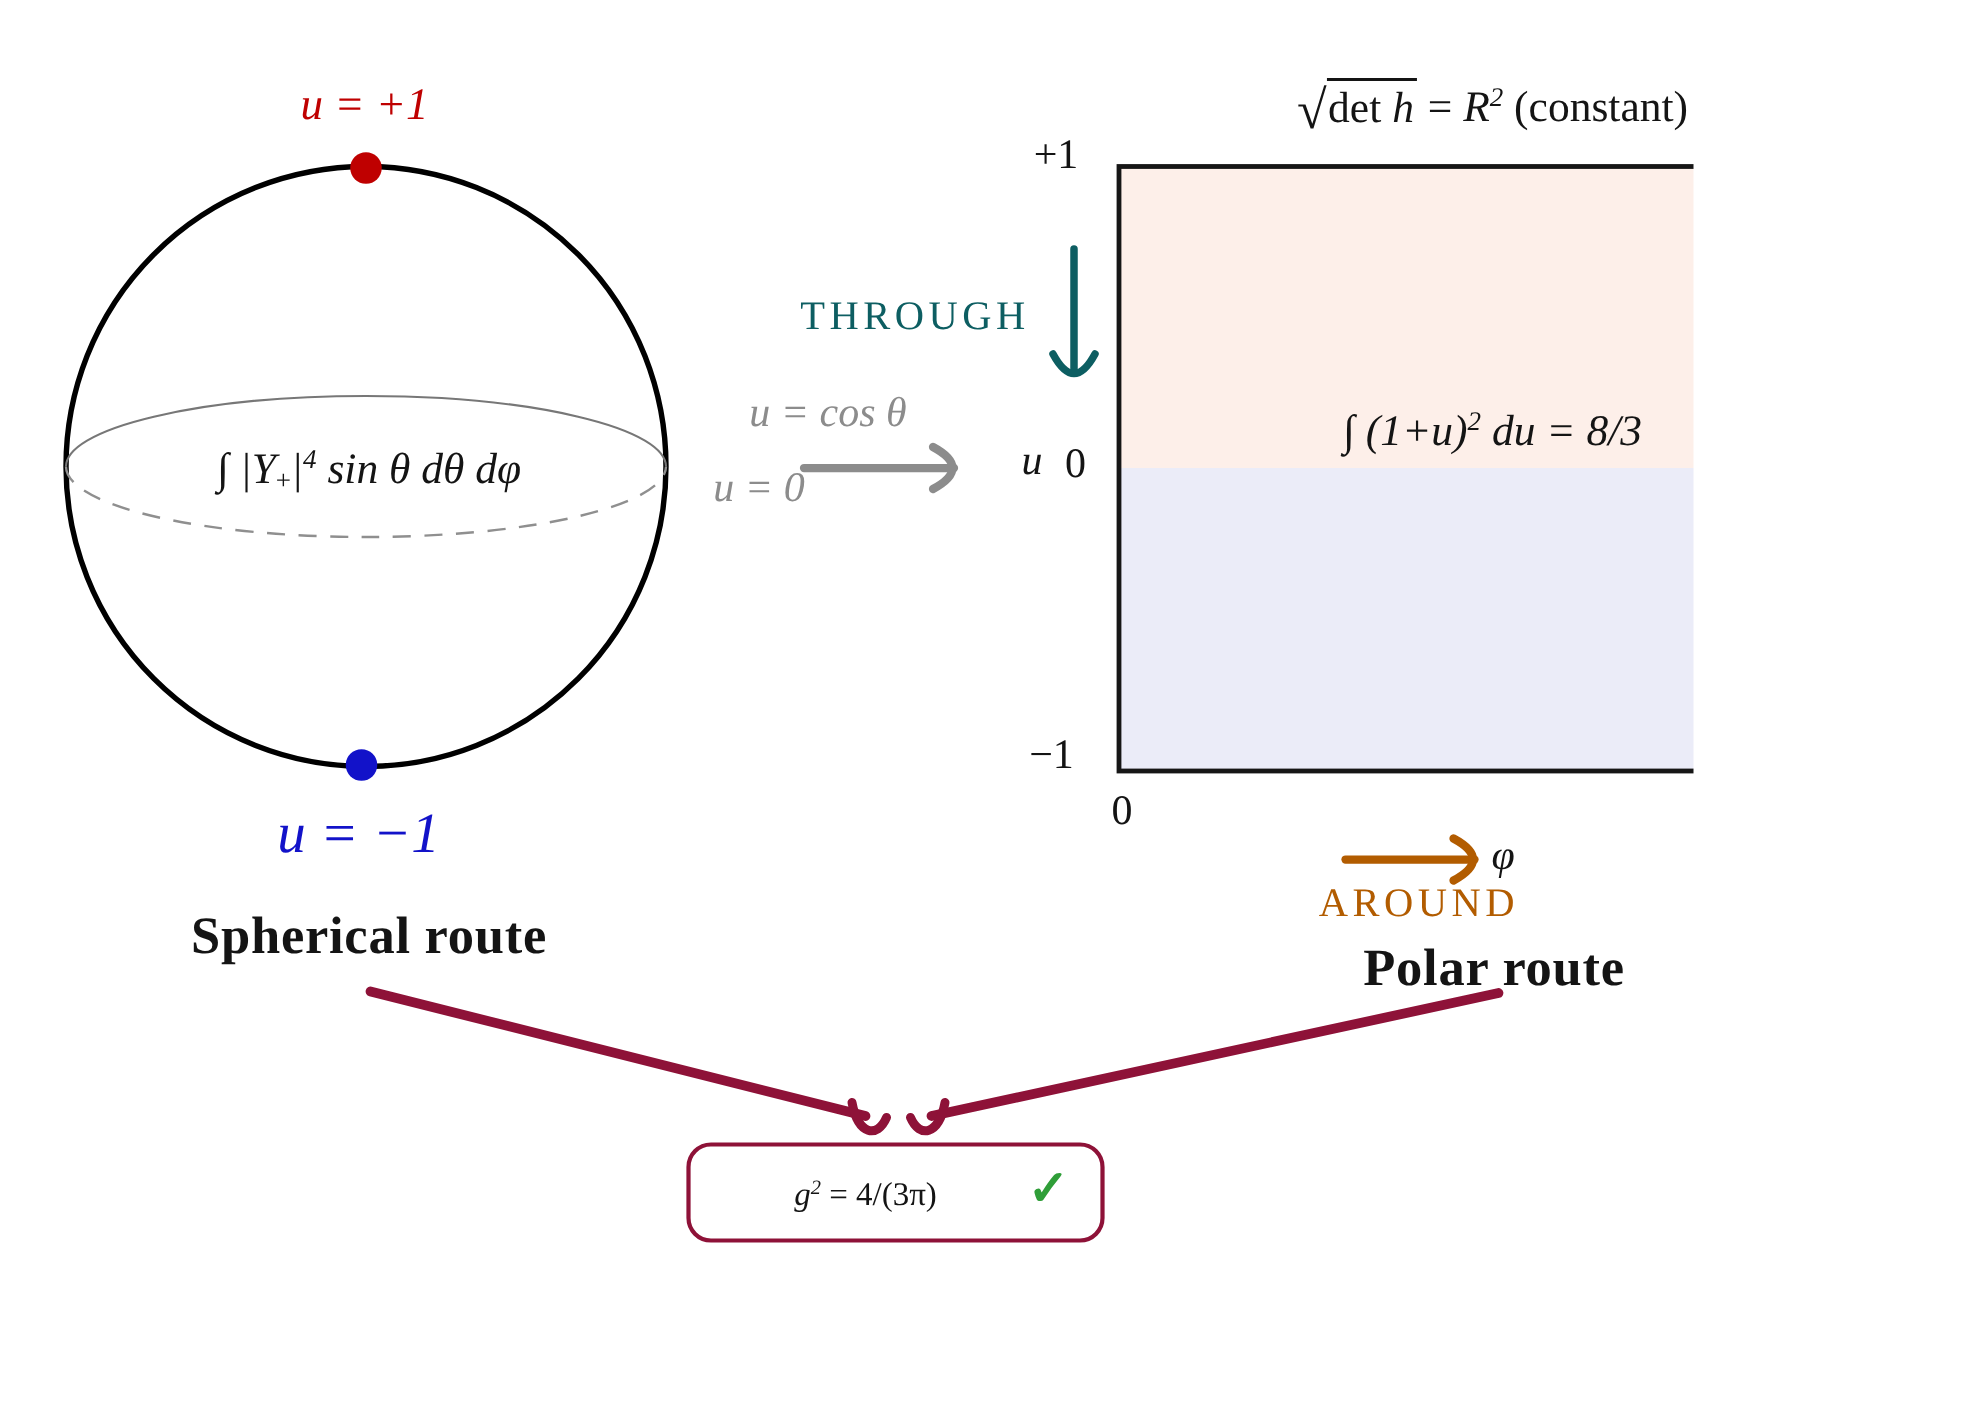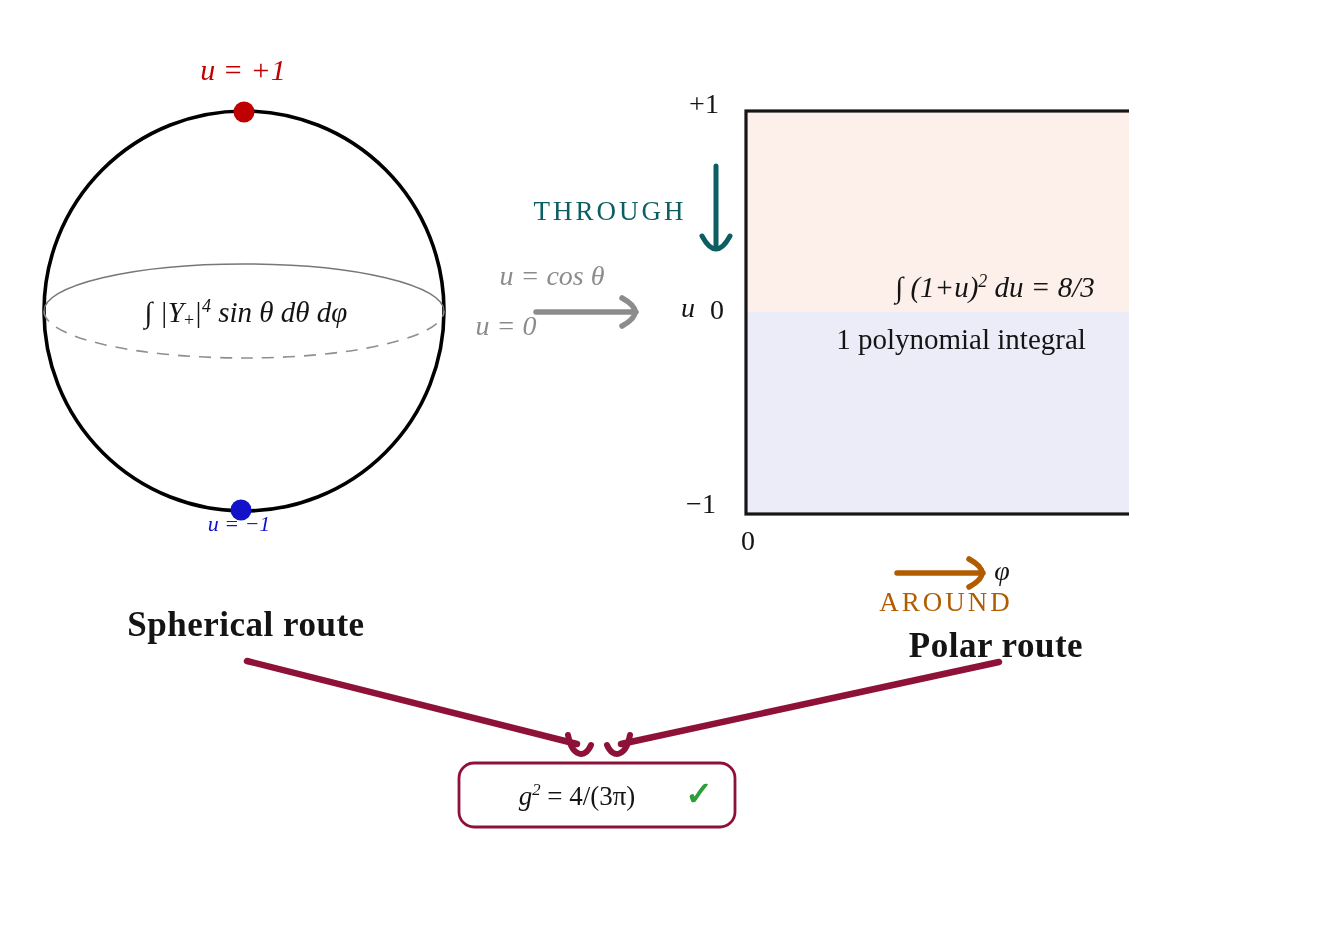--- a/index.html
+++ b/index.html
@@ -18,21 +18,21 @@
   .red{color:var(--red);}
   .blue{color:var(--blue);}
   .gray{color:var(--gray);}
   .teal{color:var(--teal);letter-spacing:3px;}
   .orange{color:var(--orange);letter-spacing:3px;}
   .footer-red{color:var(--footer);}
   .green{color:var(--green);}
   .fs29{font-size:29px;}
   .fs28{font-size:28px;}
   .fs27{font-size:27px;text-align:center;}
-  .fs31{font-size:27px;}
+  .fs31{font-size:22px;}
   .route{font-size:35px;font-weight:bold;letter-spacing:0.5px;}
   .title{font-size:29px;}
   .sqrt-glyph{font-size:36px;vertical-align:-0.12em;}
   .radicand{border-top:2px solid var(--ink);padding:2px 2px 0 1px;}
   .check{font-size:33px;font-weight:bold;}
 </style>
 </head>
 <body>
 
 <div id="canvas">
@@ -72,39 +72,39 @@
       <line x1="247" y1="661" x2="577" y2="744" stroke-width="6.5"></line>
       <line x1="999" y1="662" x2="621" y2="744" stroke-width="6.5"></line>
       <path d="M 568 735 C 572 757 585 759 591 745" stroke-width="6"></path>
       <path d="M 630 735 C 626 757 613 759 607 745" stroke-width="6"></path>
     </g>
 
     <rect x="459" y="763" width="276" height="64" rx="15" fill="#ffffff" style="stroke:var(--maroon)" stroke-width="2.8"></rect>
   </svg>
 
   <div class="lbl math red fs29" style="left:243px;top:70px;font-size:30px;">u = +1</div>
-  <div class="lbl math blue fs29" style="left:239px;top:524px;font-size:22px;">u = −1</div>
+  <div class="lbl math blue fs29" style="left:239px;top:556px;font-size:38px;">u = −1</div>
   <div class="lbl fs29" style="left:246px;top:286px;margin-top:27px;"><span class="math">∫ |Y</span><span class="sub">+</span><span class="math">|</span><span class="sup">4</span><span class="math"> sin θ dθ dφ</span></div>
   <div class="lbl math gray fs28" style="left:506px;top:326px;">u = 0</div>
 
   <div class="lbl math gray fs28" style="left:552px;top:276px;">u = cos θ</div>
   <div class="lbl teal fs27" style="left:610px;top:211px;">THROUGH</div>
   <div class="lbl orange fs27" style="left:946px;top:602px;">AROUND</div>
 
+  <div class="lbl title" style="left:995px;top:73px;"><span class="sqrt-glyph">√</span><span class="radicand"><span>det</span> <span class="math">h</span></span><span> = </span><span class="math">R</span><span class="sup">2</span><span> (constant)</span></div>
 
   <div class="lbl fs28" style="left:704px;top:104px;">+1</div>
   <div class="lbl math fs28" style="left:688px;top:308px;">u</div>
   <div class="lbl fs28" style="left:717px;top:310px;">0</div>
   <div class="lbl fs28" style="left:701px;top:504px;">−1</div>
   <div class="lbl fs28" style="left:748px;top:541px;">0</div>
   <div class="lbl math fs28" style="left:1242px;top:543px;">2π</div>
   <div class="lbl math fs28" style="left:1002px;top:571px;">φ</div>
 
   <div class="lbl fs29" style="left:995px;top:287px;"><span class="math">∫ (1+u)</span><span class="sup">2</span><span class="math"> du = 8/3</span></div>
-  <div class="lbl fs29" style="left:961px;top:339px;">1 polynomial integral</div>
 
   <div class="lbl route" style="left:996px;top:645px;">Polar route</div>
   <div class="lbl route" style="left:246px;top:624px;">Spherical route</div>
 
   <div class="lbl fs31" style="left:577px;top:796px;"><span class="math">g</span><span class="sup">2</span><span> = 4/(3π)</span></div>
   <div class="lbl green check" style="left:699px;top:794px;">✓</div>
 
 
 </div>
 

